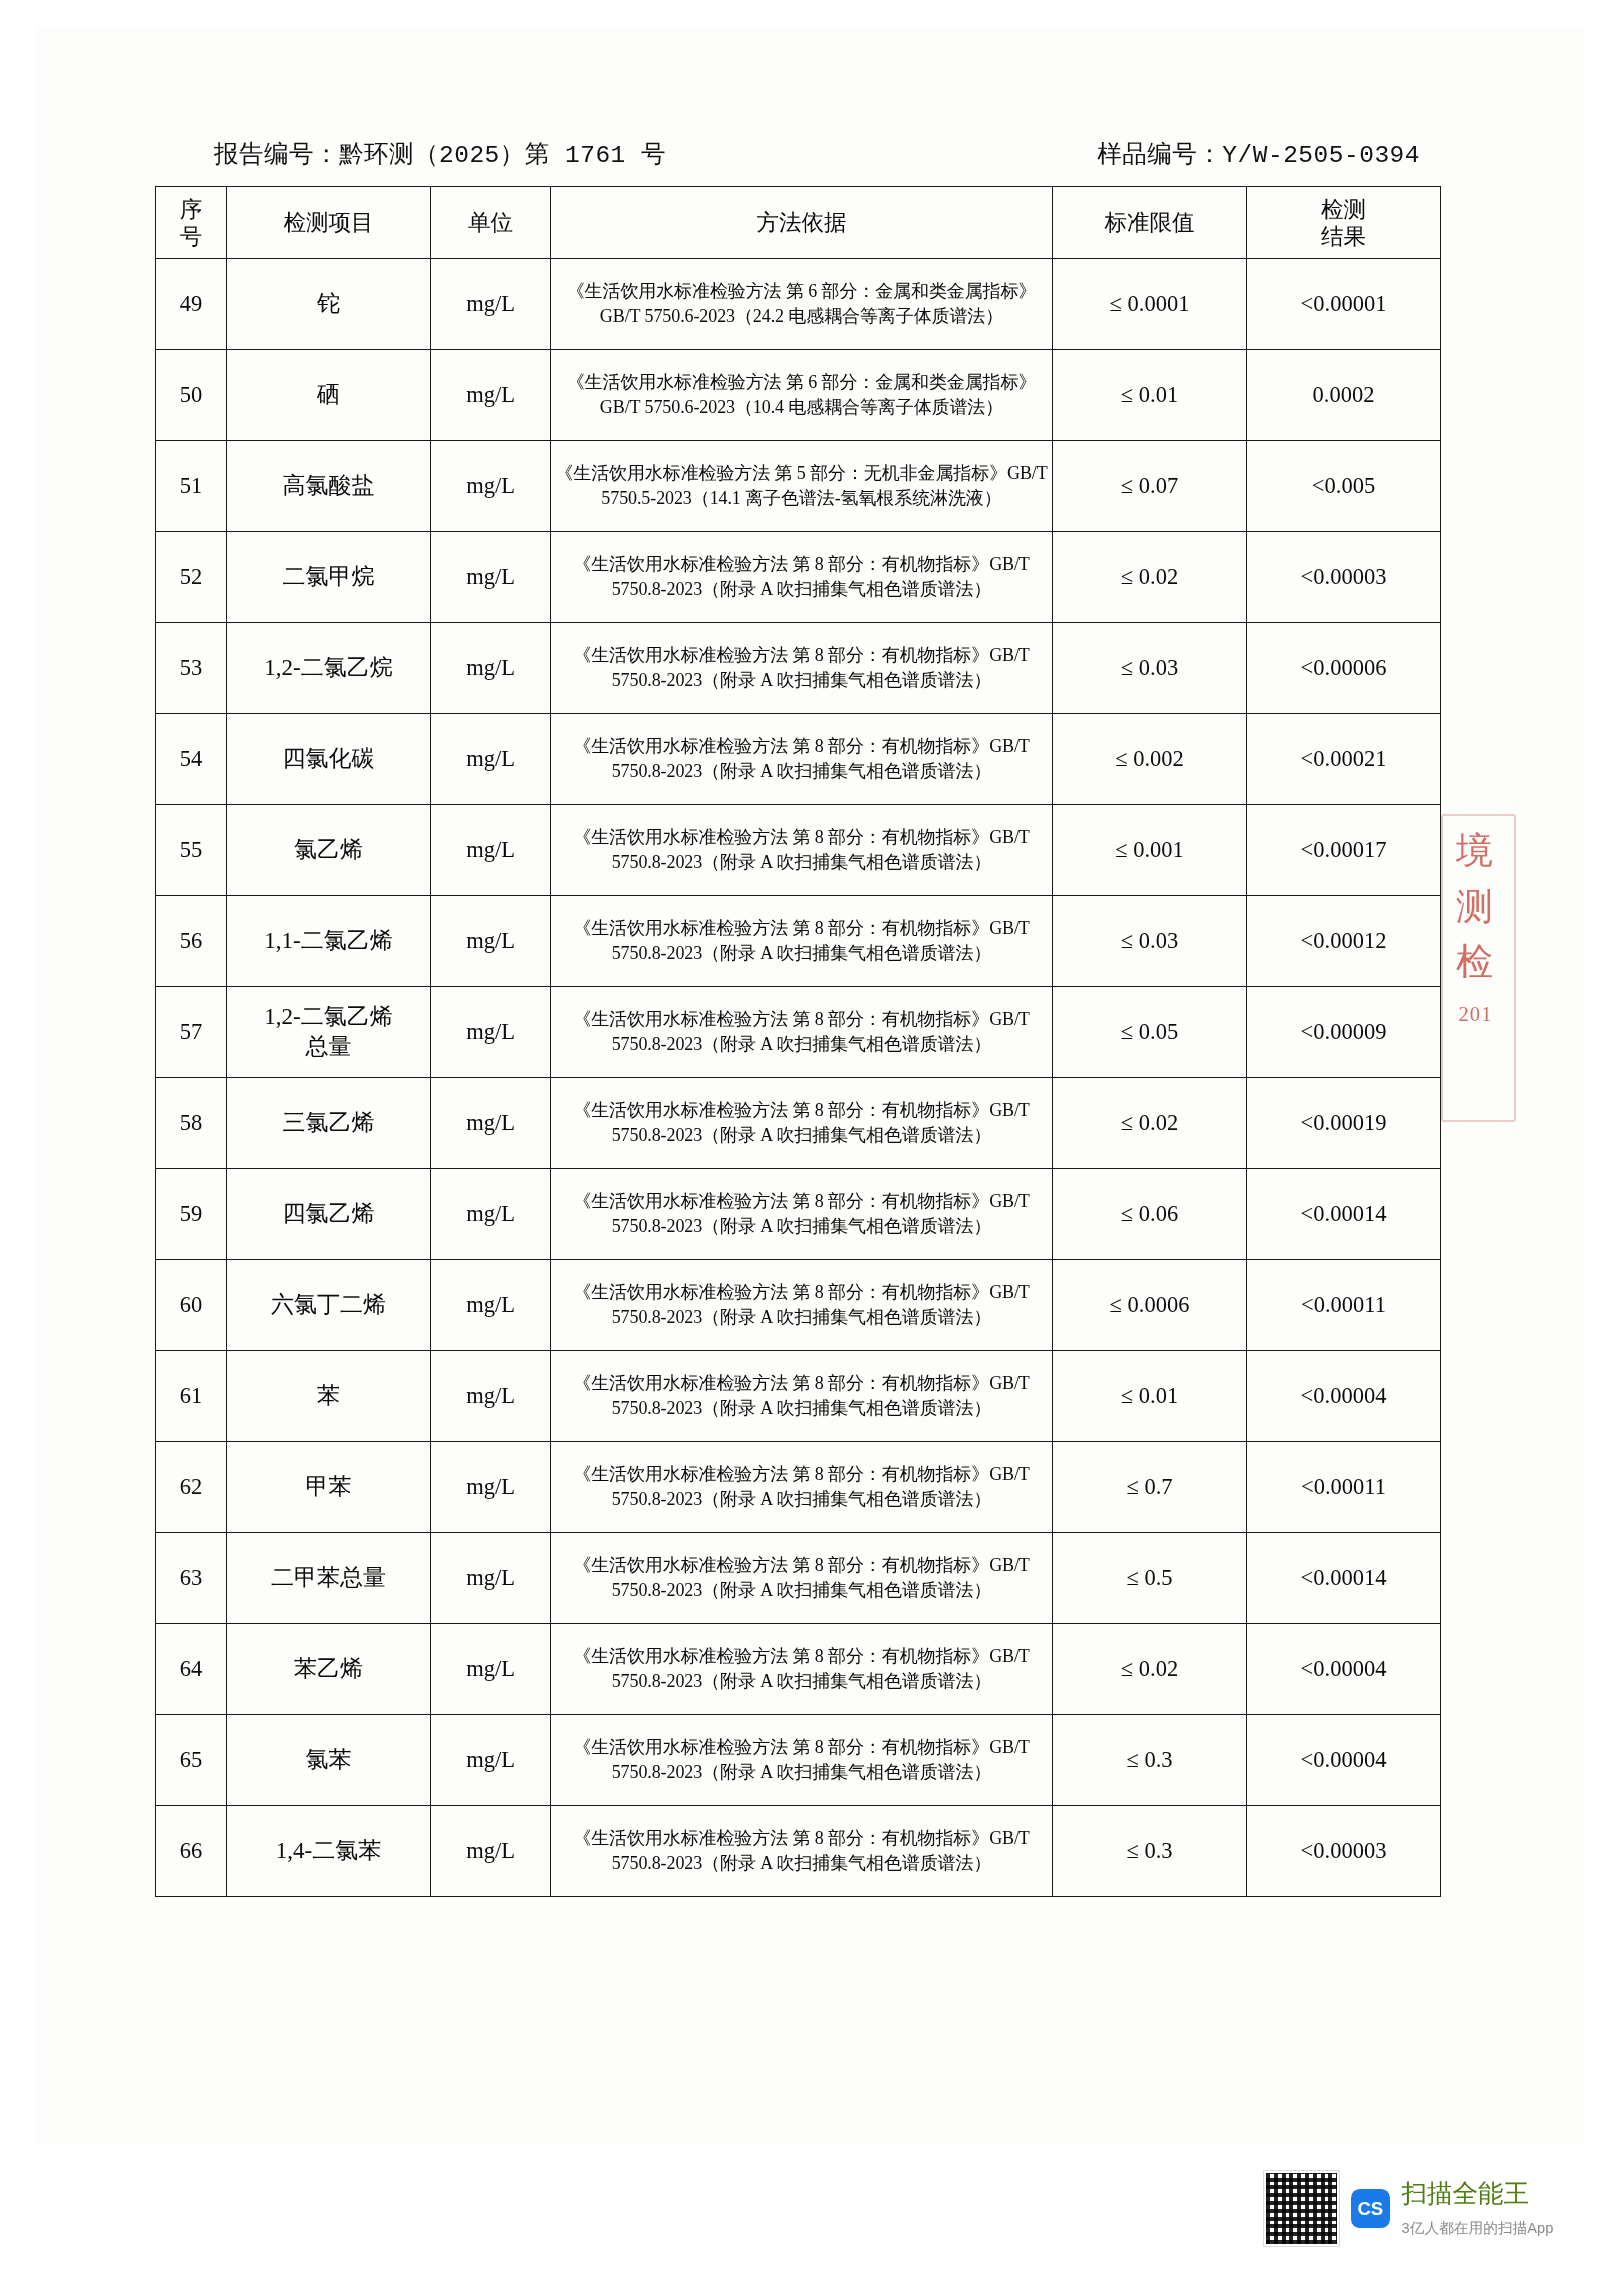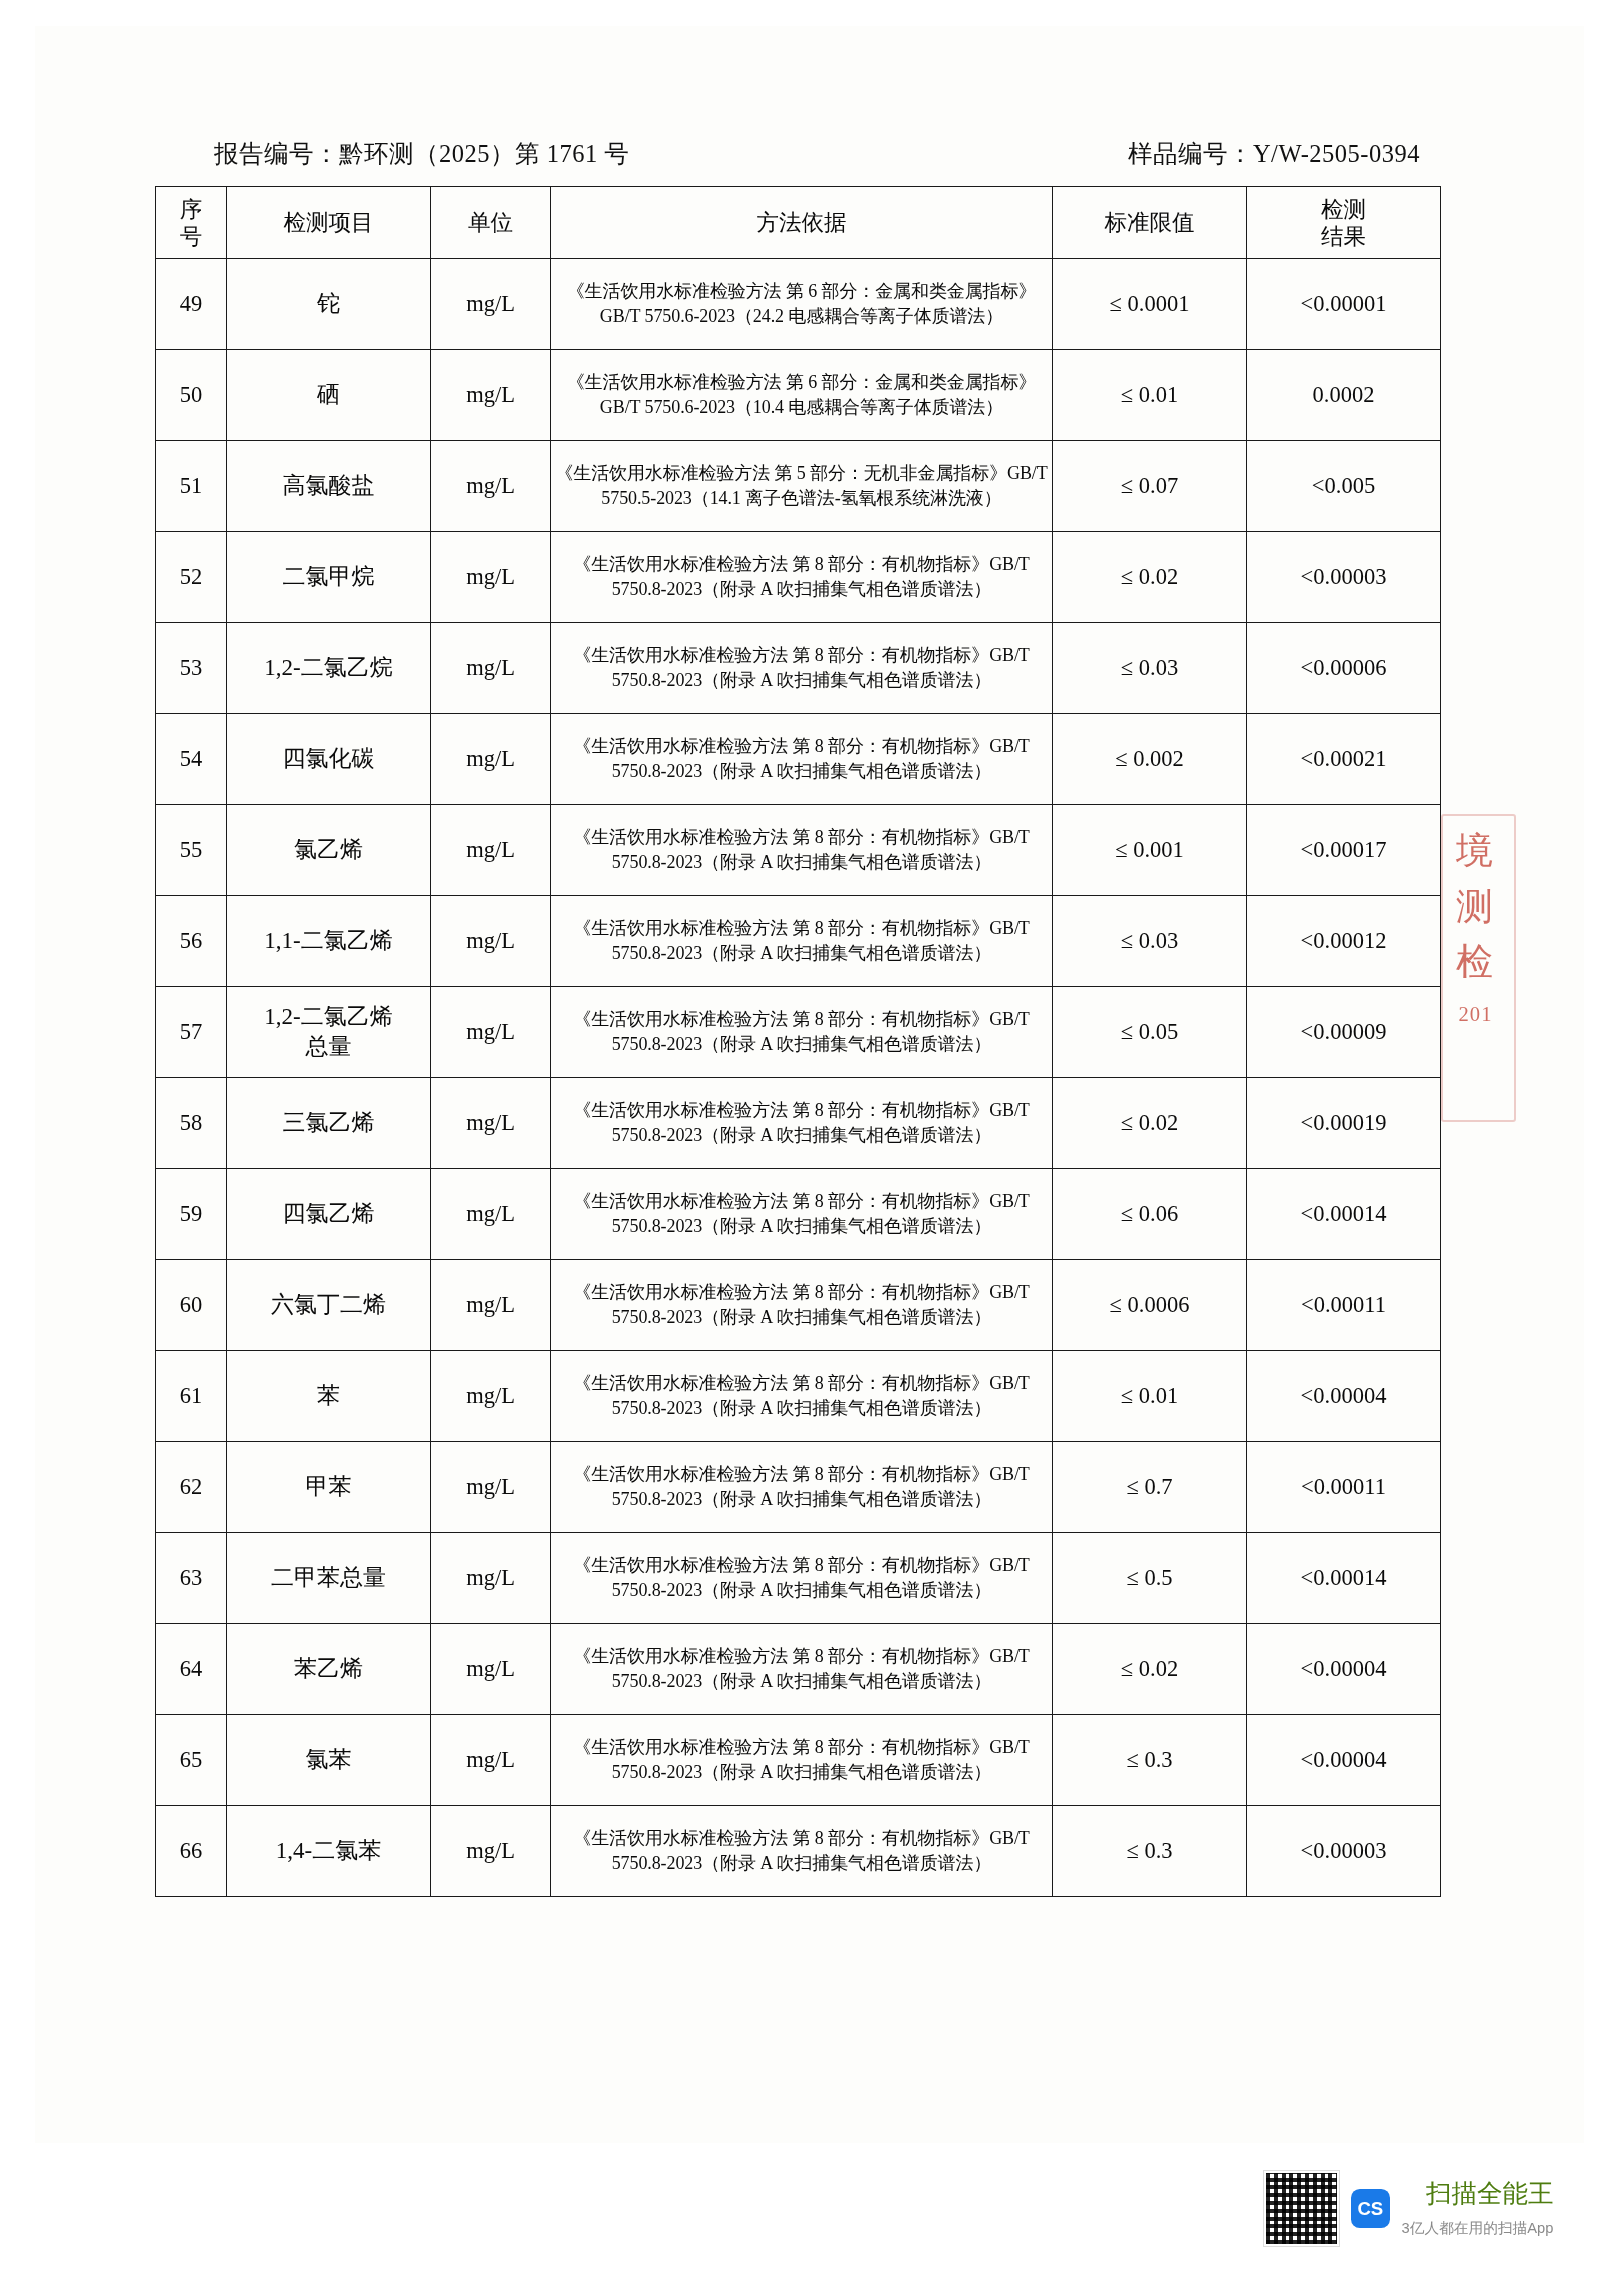--- a/index.html
+++ b/index.html
@@ -36,21 +36,21 @@
     top: 137px;
     width: 1206px;
     display: flex;
     justify-content: space-between;
     font-size: 24.5px;
     letter-spacing: 0.5px;
     color: #111;
   }
   .header-left, .header-right {
     white-space: nowrap;
-    font-family: Liberation Serif, serif;
+    font-family: Liberation Mono, monospace;
   }
   table.report {
     position: absolute;
     left: 155px;
     top: 186px;
     width: 1284px;
     border-collapse: collapse;
     table-layout: fixed;
     color: #0b0b0b;
   }
@@ -145,21 +145,20 @@
     opacity: .55;
   }
   
   .cs-wm {
     position: absolute;
     left: 1264px;
     top: 2171px;
     display: flex;
     align-items: center;
     gap: 11.8px;
-    text-align: right;
   }
   .qr {
     width: 71px;
     height: 71px;
     background:
       repeating-linear-gradient(90deg, #222 0 3.9px, #fff 3.9px 7.8px),
       repeating-linear-gradient(0deg, #222 0 3.9px, #fff 3.9px 7.8px);
     background-blend-mode: multiply;
     border: 2.9px solid #fff;
     outline: 1px solid #ddd;

